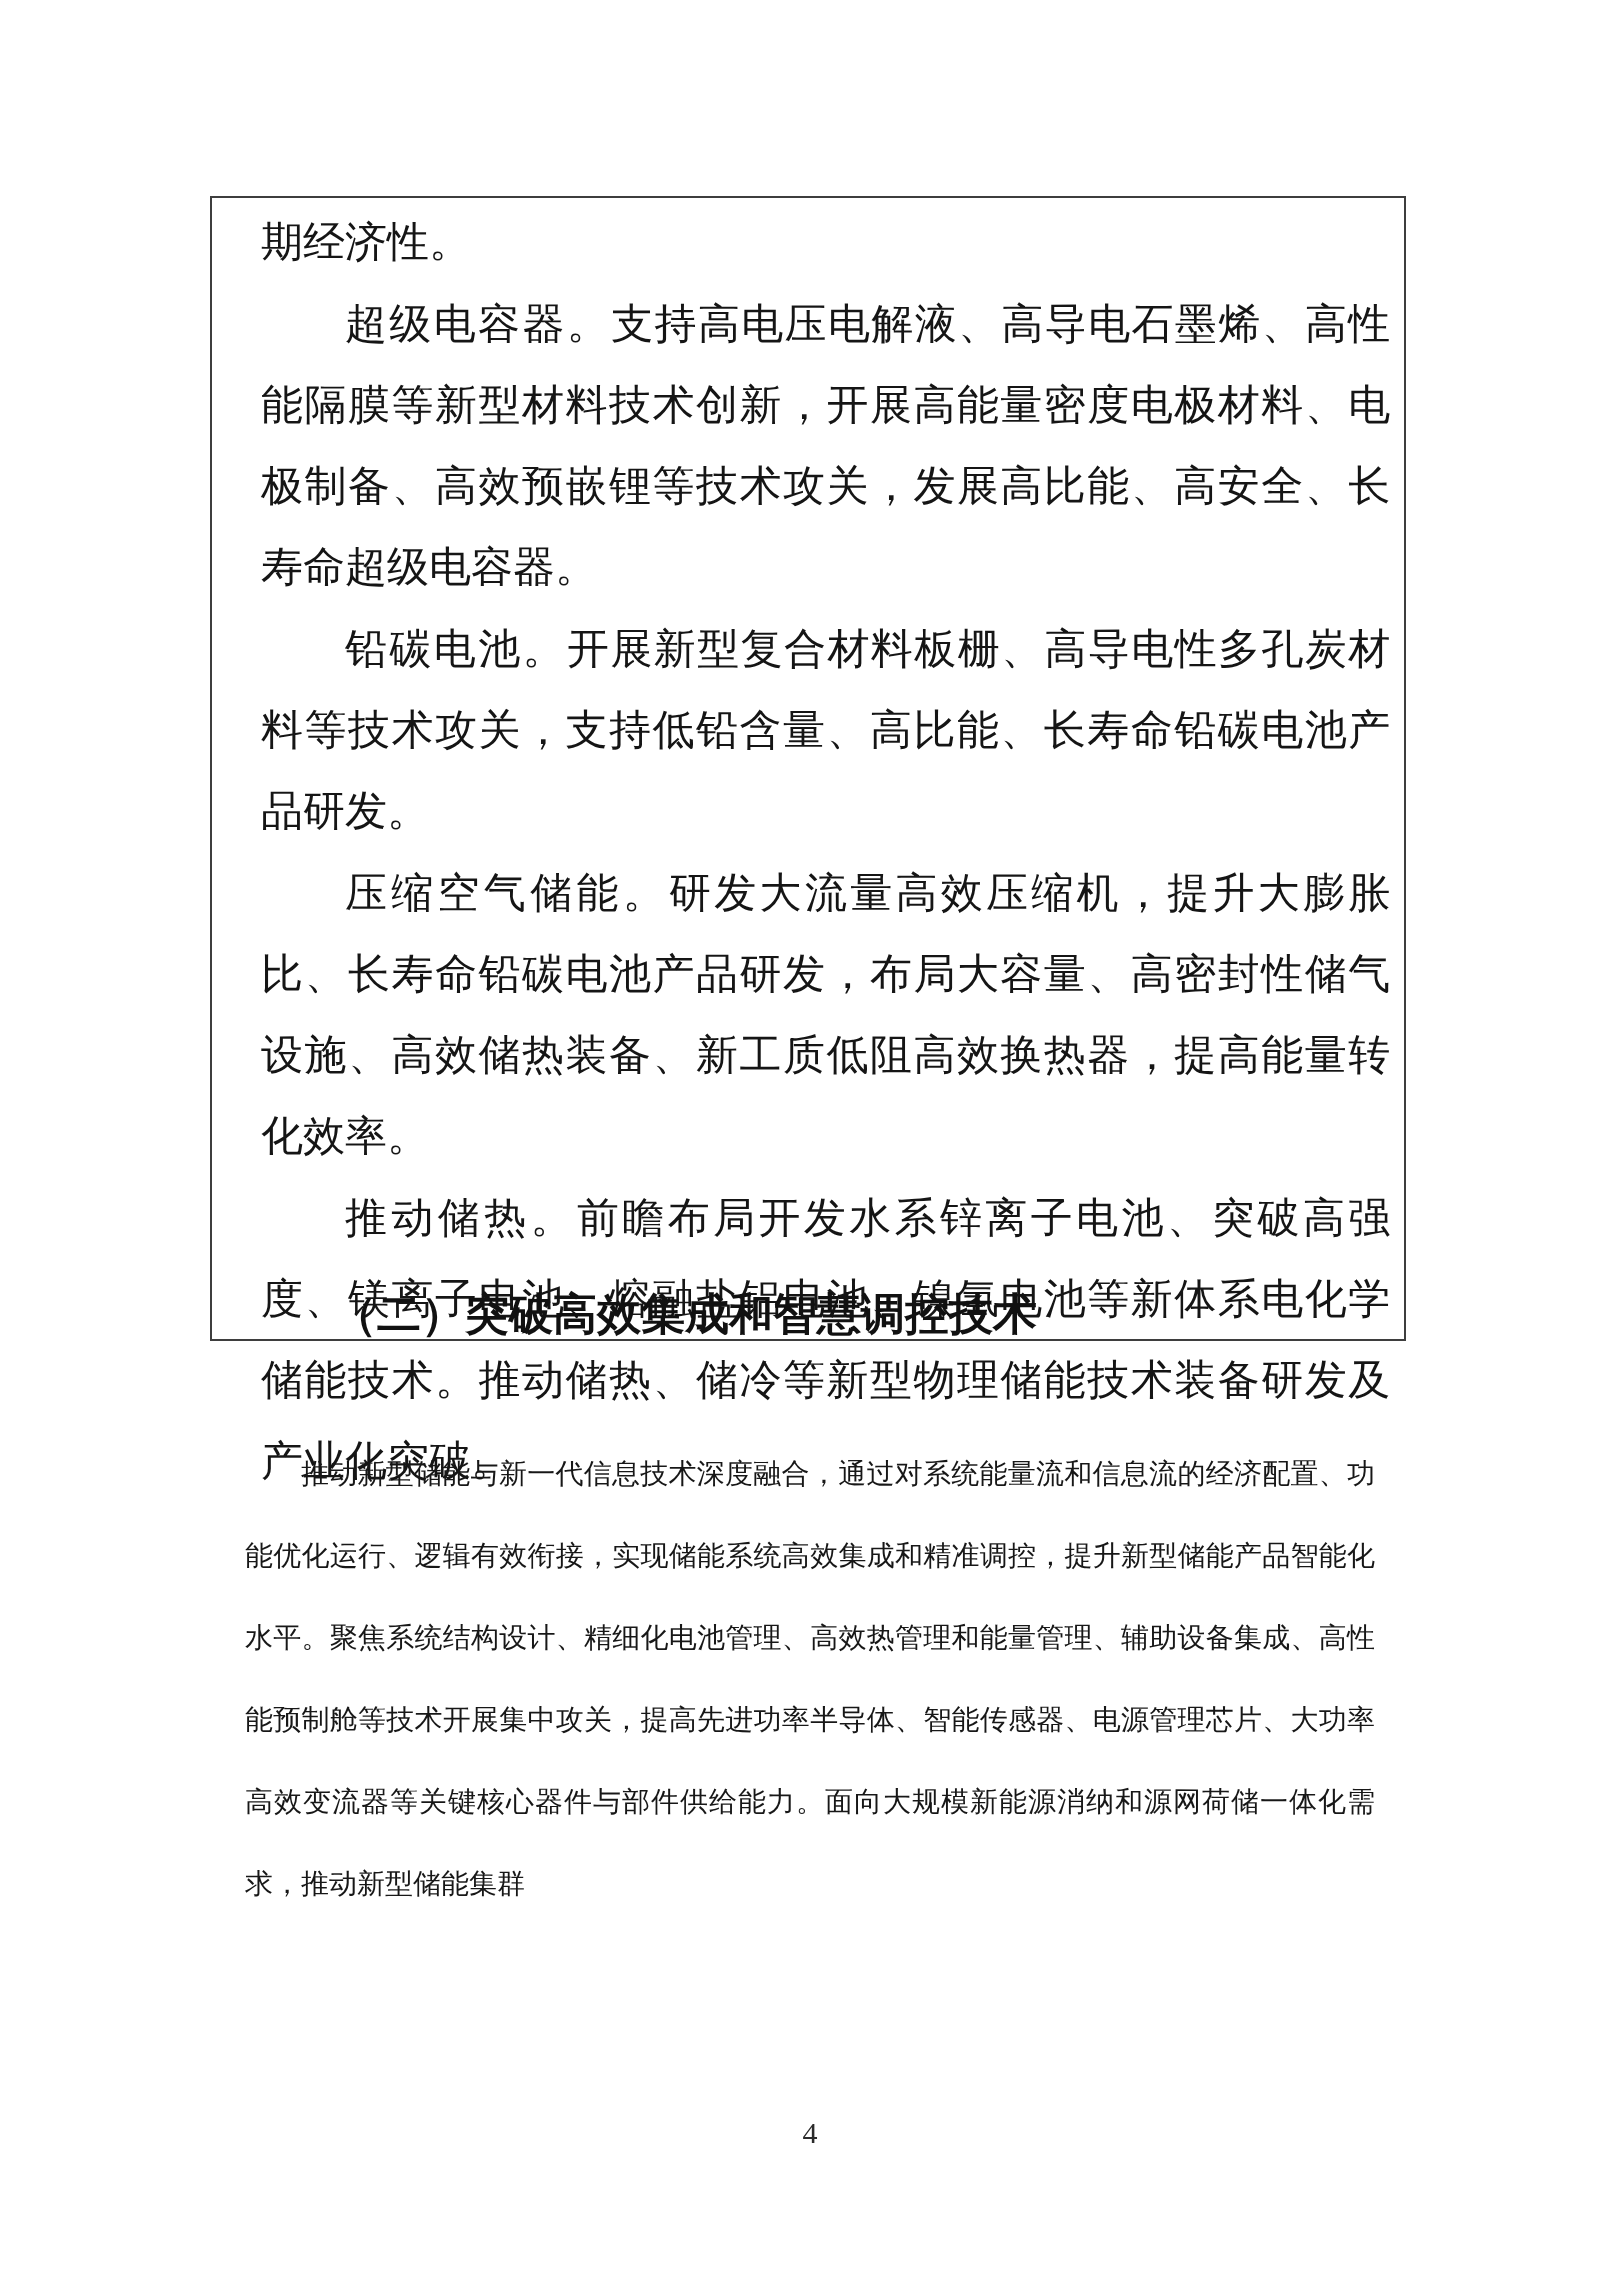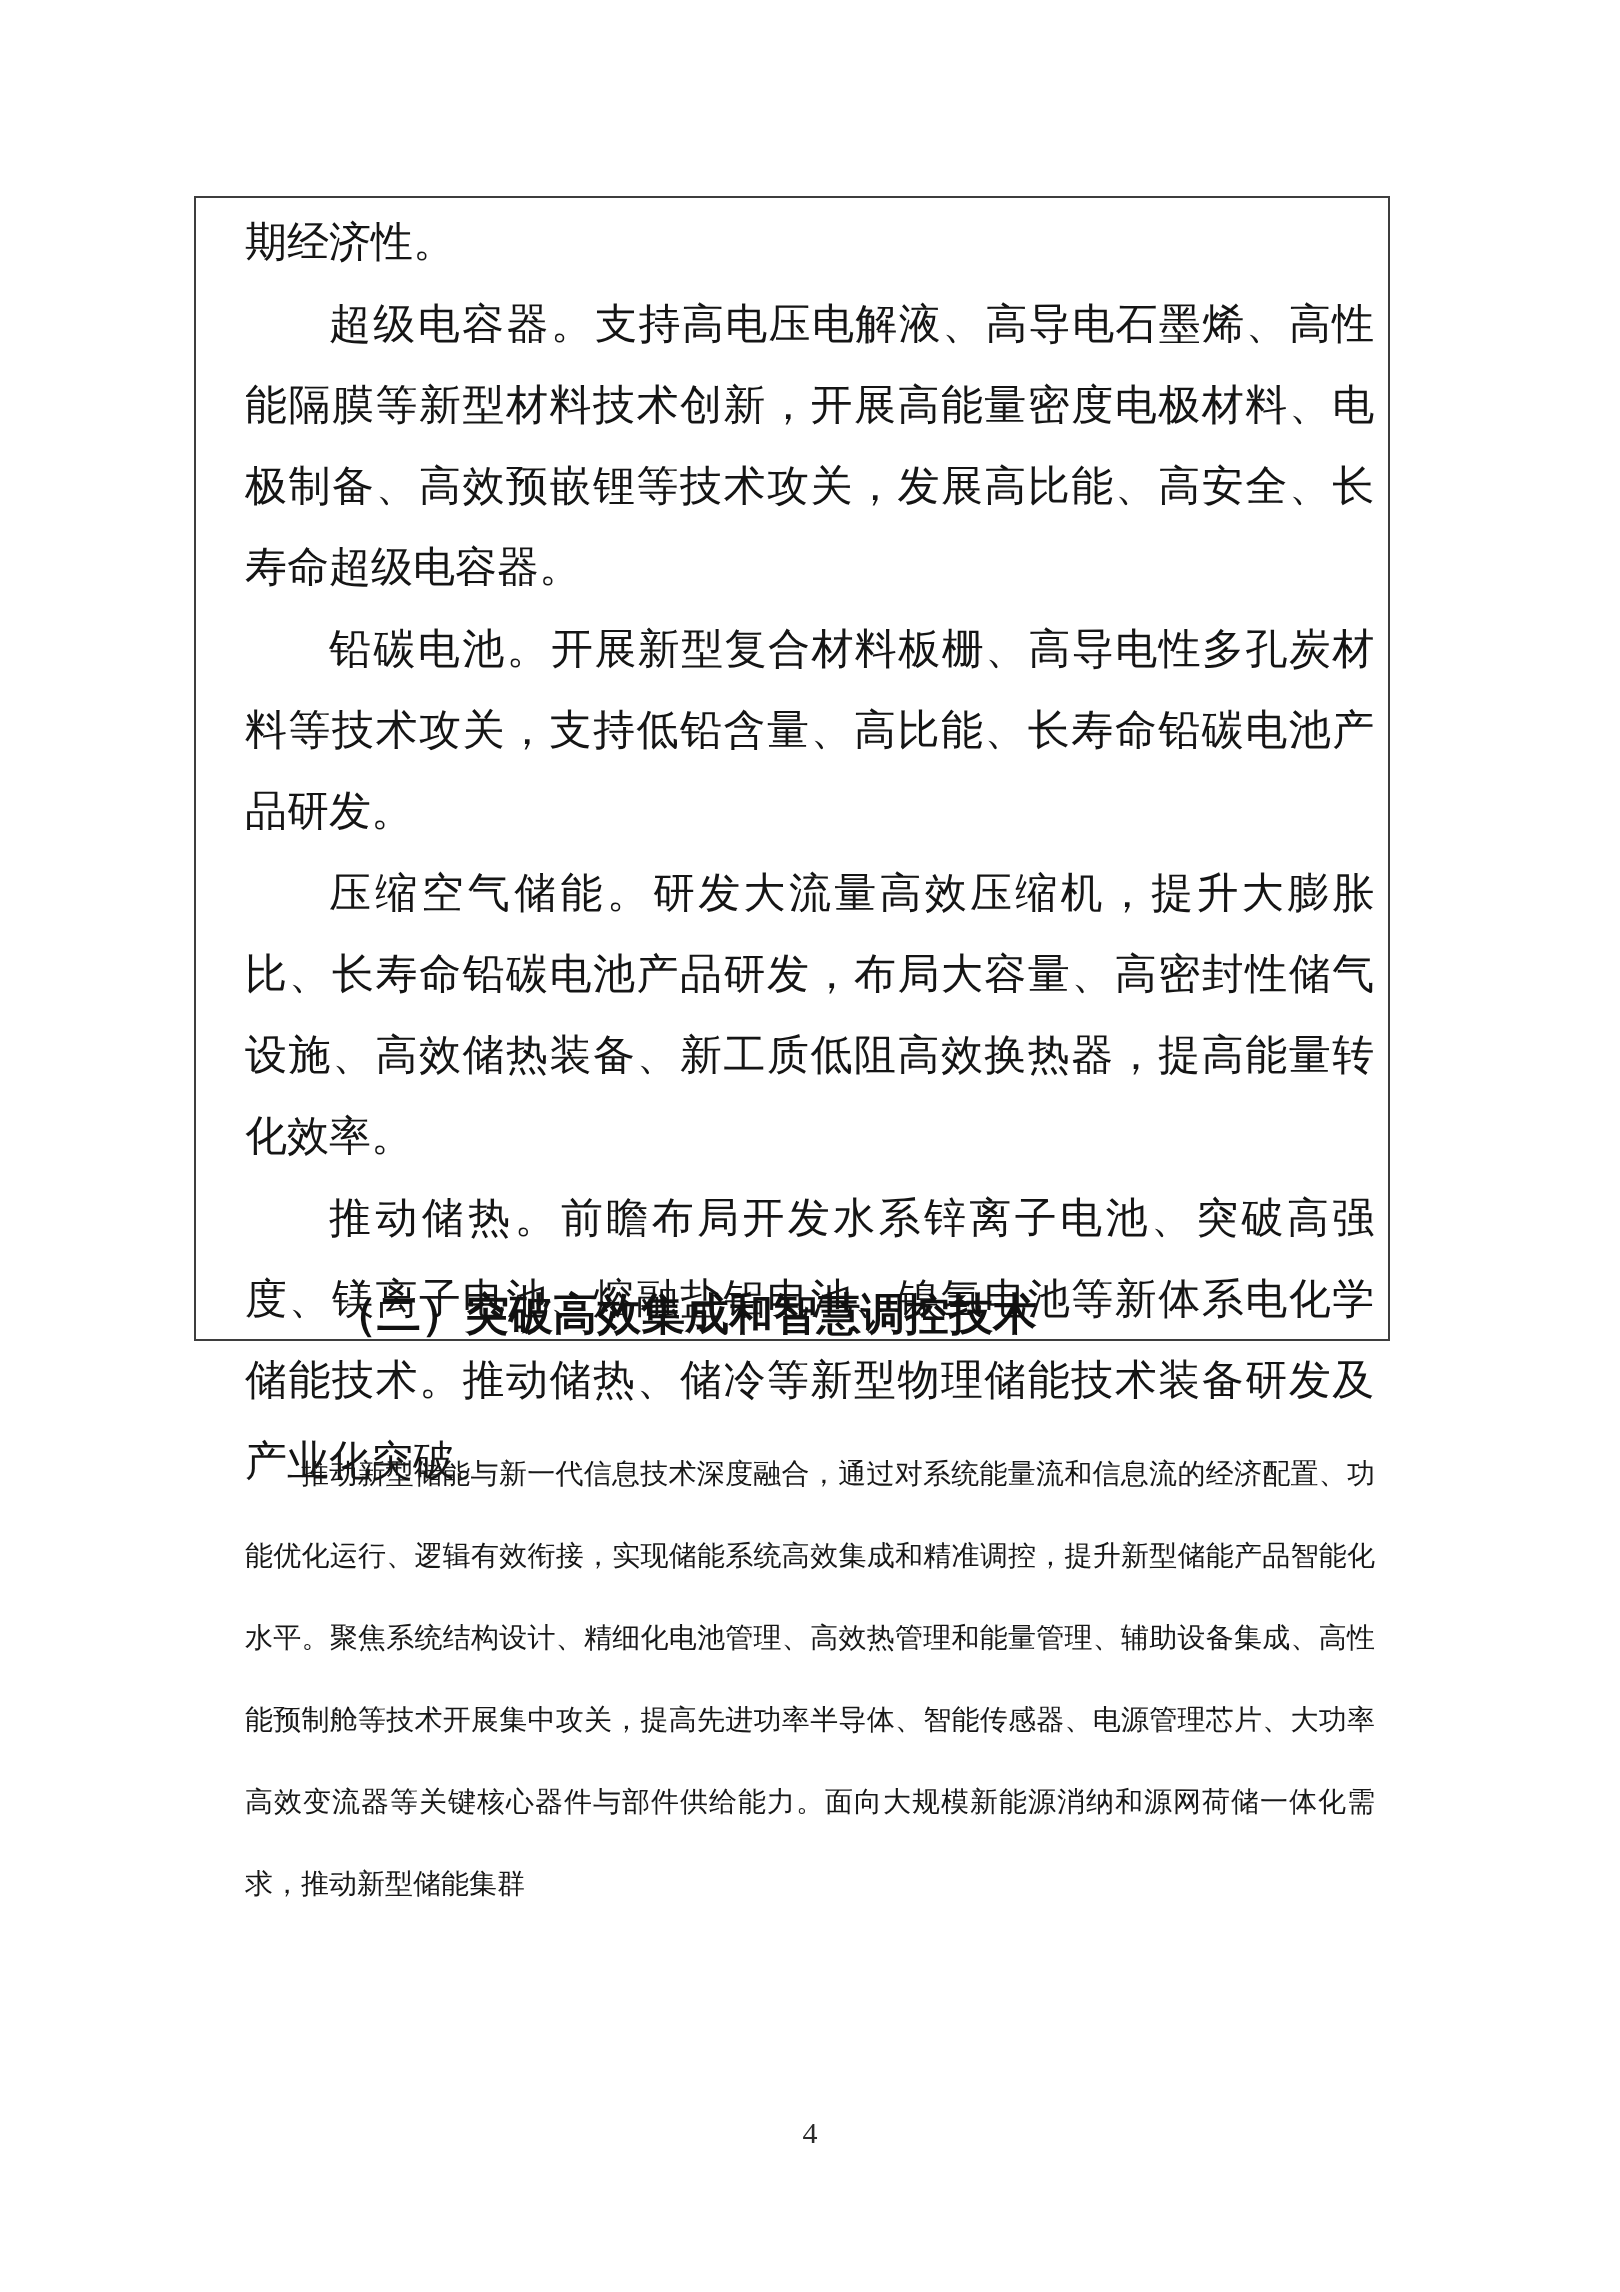--- a/index.html
+++ b/index.html
@@ -12,21 +12,21 @@
     width: 1620px;
     height: 2293px;
     background: #ffffff;
     color: #1a1a1a;
     font-family: "Liberation Serif", "DejaVu Serif", serif;
     overflow: hidden;
   }
   
   .tech-box {
     position: absolute;
-    left: 194px;
+    left: 210px;
     top: 196px;
     width: 1196px;
     height: 1145px;
     box-sizing: border-box;
     border: 2.9px solid #3e3e3e;
     padding: 3.9px 13.7px 0 49px;
     background: #ffffff;
   }
   .tech-box p {
     margin: 0;

